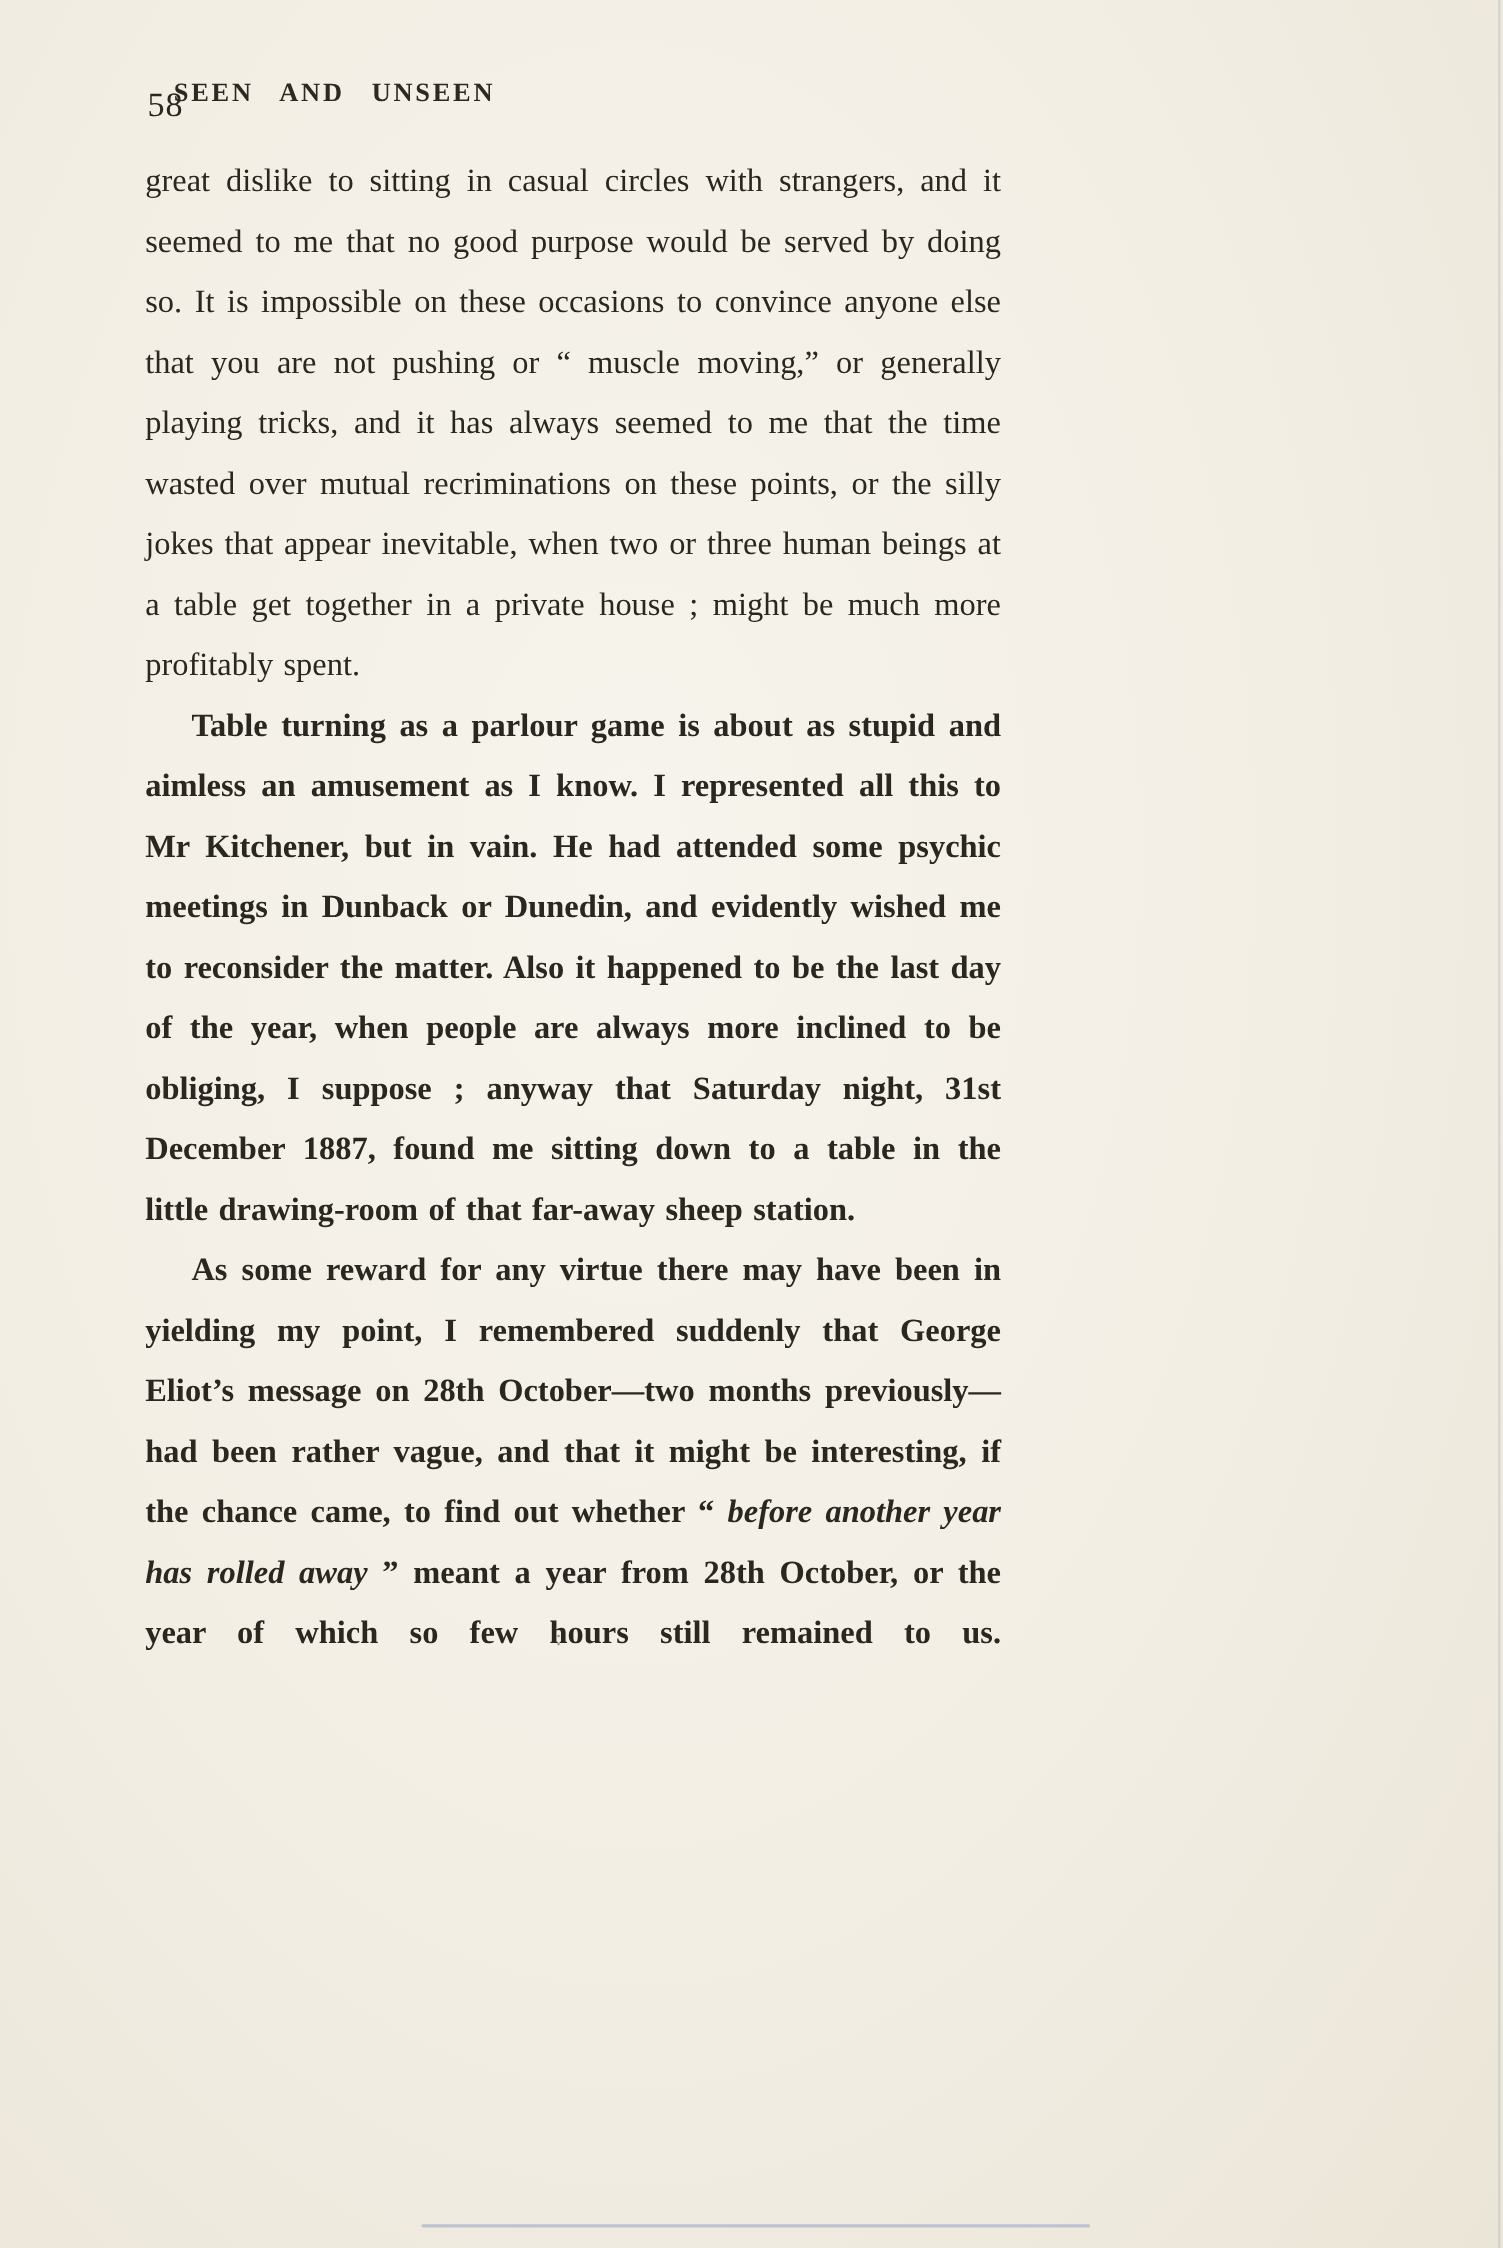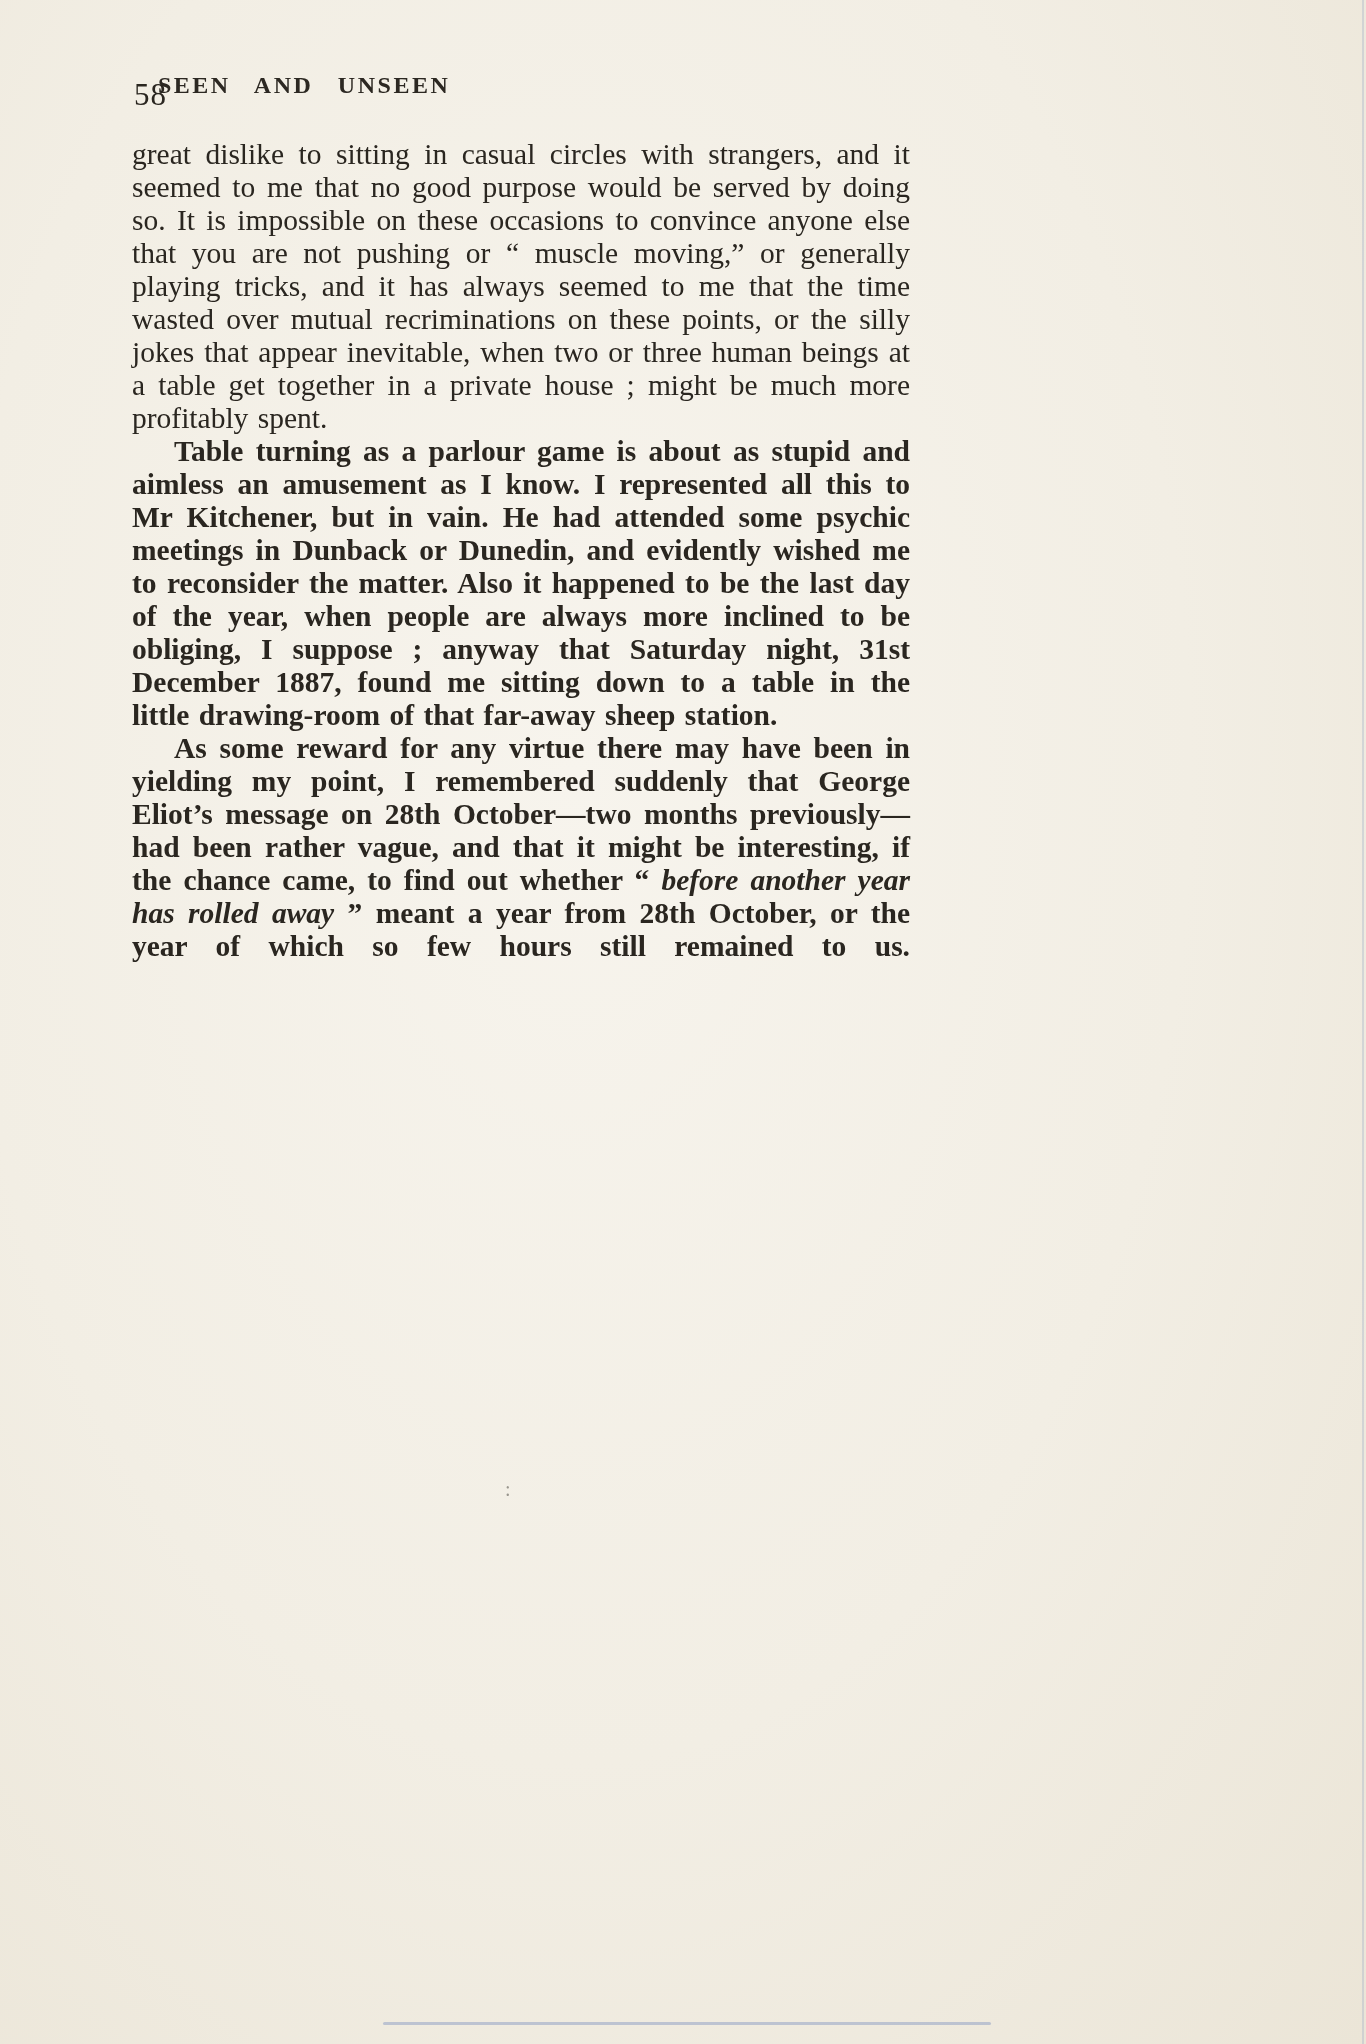--- a/index.html
+++ b/index.html
@@ -43,21 +43,21 @@
     display: block;
     font-size: 24px;
     font-weight: 700;
     letter-spacing: 2.5px;
     word-spacing: 16px;
     padding-left: 26px;
     color: #2c2822;
   }
   .page-body {
     font-size: 29.5px;
-    line-height: 33px;
+    line-height: 55px;
     text-align: justify;
     word-spacing: 2px;
   }
   .page-body p {
     margin: 0;
     padding: 0;
   }
   .page-body p.indent {
     text-indent: 42px;
     font-weight: bold;

